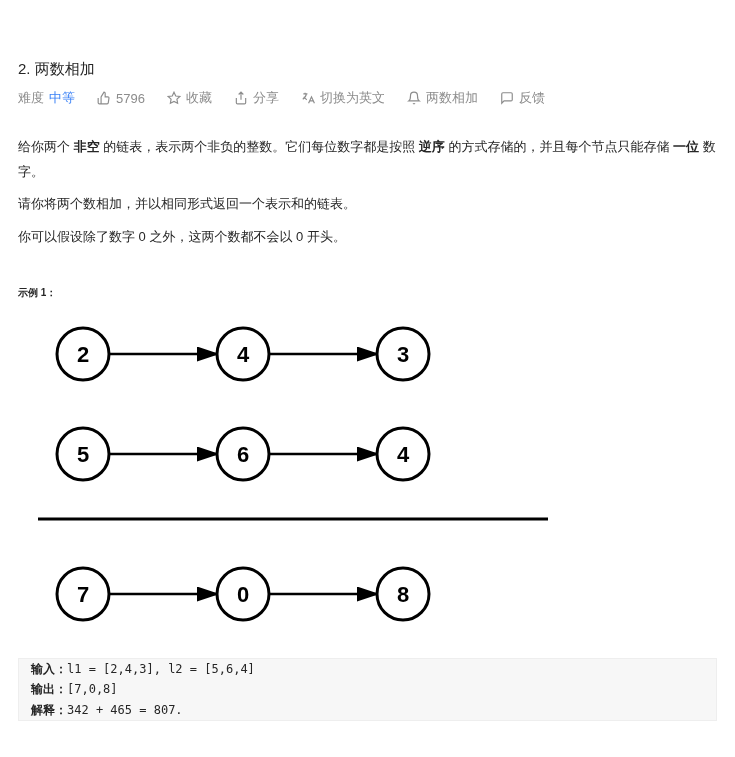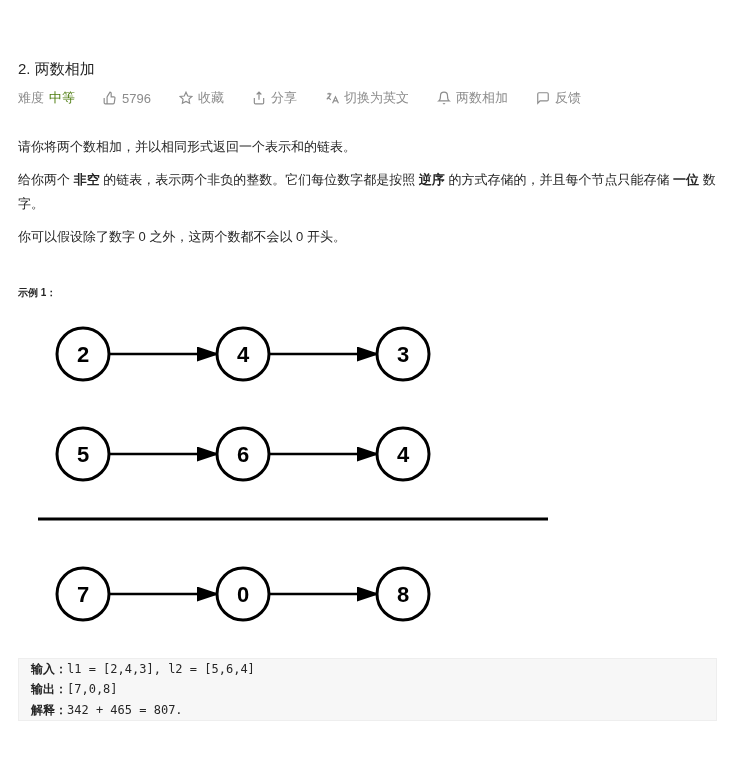--- a/index.html
+++ b/index.html
@@ -12,33 +12,33 @@
     }
     .title {
       font-size: 15px;
       color: #262626;
       margin-bottom: 10px;
       margin-top: 48px;
     }
     .meta-row {
       display: flex;
       align-items: center;
-      gap: 28px;
+      gap: 22px;
       font-size: 13px;
       color: #8c8c8c;
       margin-bottom: 28px;
     }
     .meta-item {
       display: inline-flex;
       align-items: center;
       gap: 5px;
       cursor: pointer;
     }
     .difficulty-label { color: #8c8c8c; }
-    .difficulty-value { color: #4d7c0f; }
+    .difficulty-value { color: #3b82f6; }
     .icon { display: inline-flex; align-items: center; }
     .description p {
       font-size: 13px;
       line-height: 1.9;
       margin-bottom: 8px;
       color: #262626;
     }
     .description strong { font-weight: 700; }
     .section-heading {
       font-size: 10px;
@@ -116,24 +116,24 @@
     <span class="icon">
       <svg width="14" height="14" viewBox="0 0 24 24" fill="none" stroke="#8c8c8c" stroke-width="2">
           <path d="M21 15a2 2 0 01-2 2H7l-4 4V5a2 2 0 012-2h14a2 2 0 012 2z"></path>
         </svg>
     </span>
     <span>反馈</span>
   </span>
 </div>
 
 <div class="description">
-  <p>请你将两个数相加，并以相同形式返回一个表示和的链表。</p>
   <p>
     <span>给你两个 </span><strong>非空</strong><span> 的链表，表示两个非负的整数。它们每位数字都是按照 </span><strong>逆序</strong><span> 的方式存储的，并且每个节点只能存储 </span><strong>一位</strong><span> 数字。</span>
   </p>
+  <p>请你将两个数相加，并以相同形式返回一个表示和的链表。</p>
   <p>你可以假设除了数字 0 之外，这两个数都不会以 0 开头。</p>
 </div>
 
 <div class="section-heading">示例 1：</div>
 
 <div class="diagram">
   <svg width="520" height="330" viewBox="0 0 520 330">
     <defs>
       <marker id="ah" markerWidth="10" markerHeight="10" refX="8" refY="3" orient="auto">
         <path d="M0,0 L9,3 L0,6 Z" fill="#000"></path>

